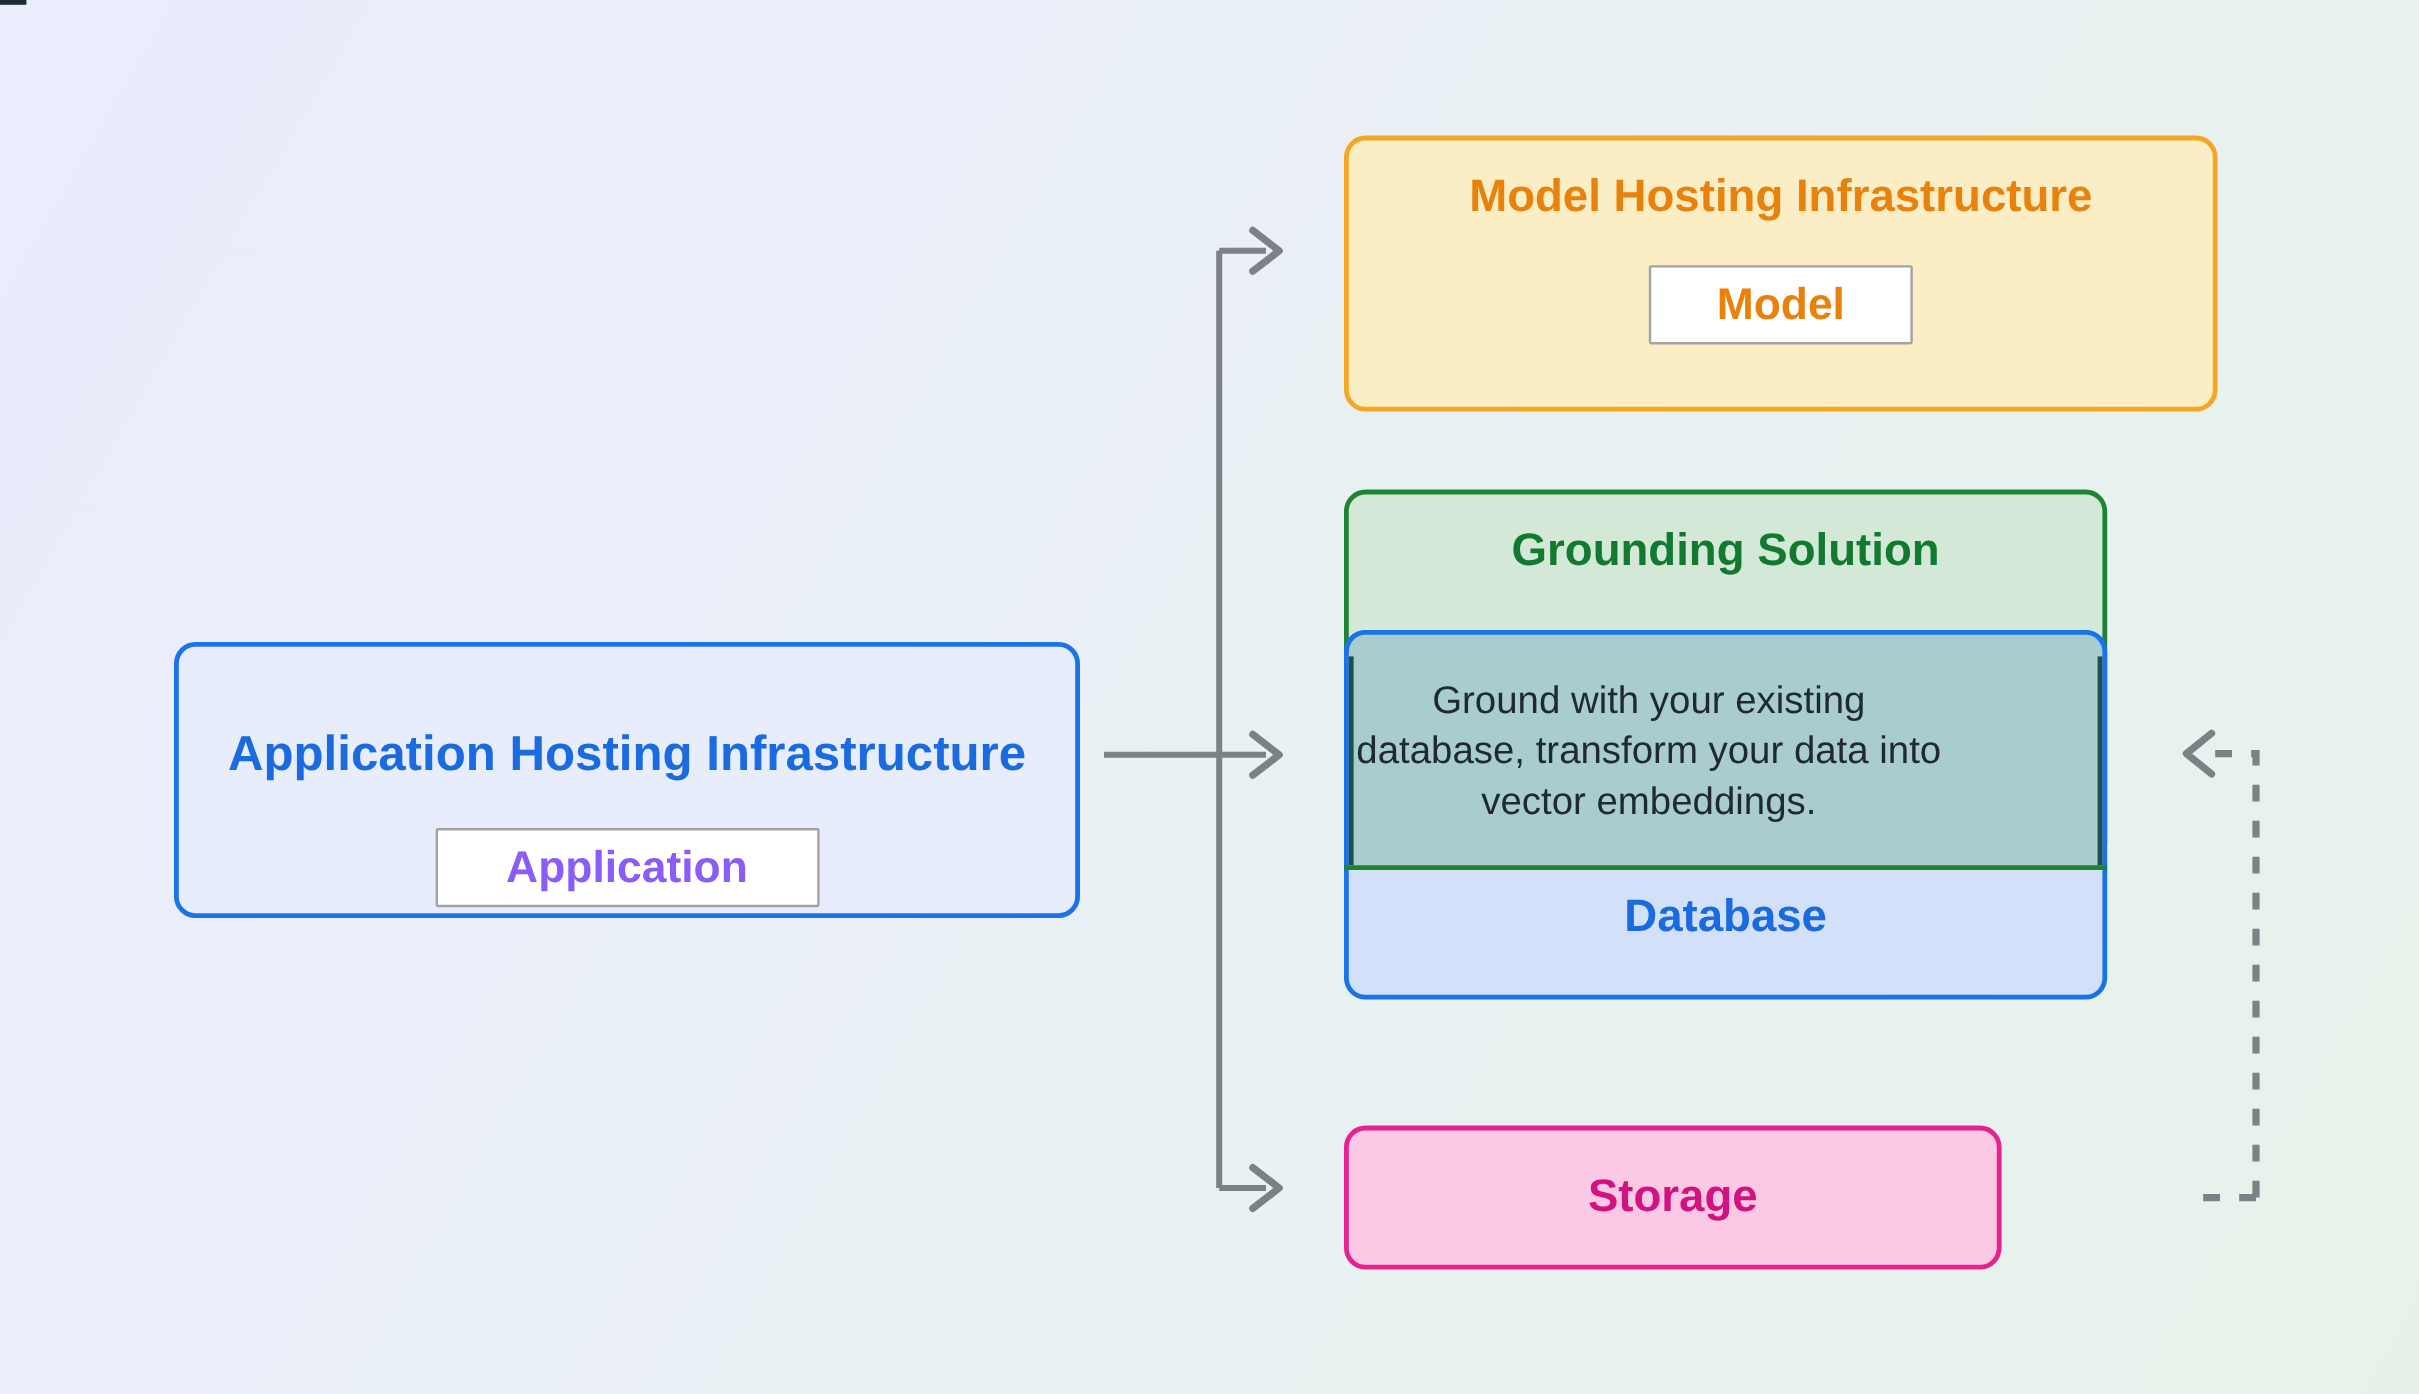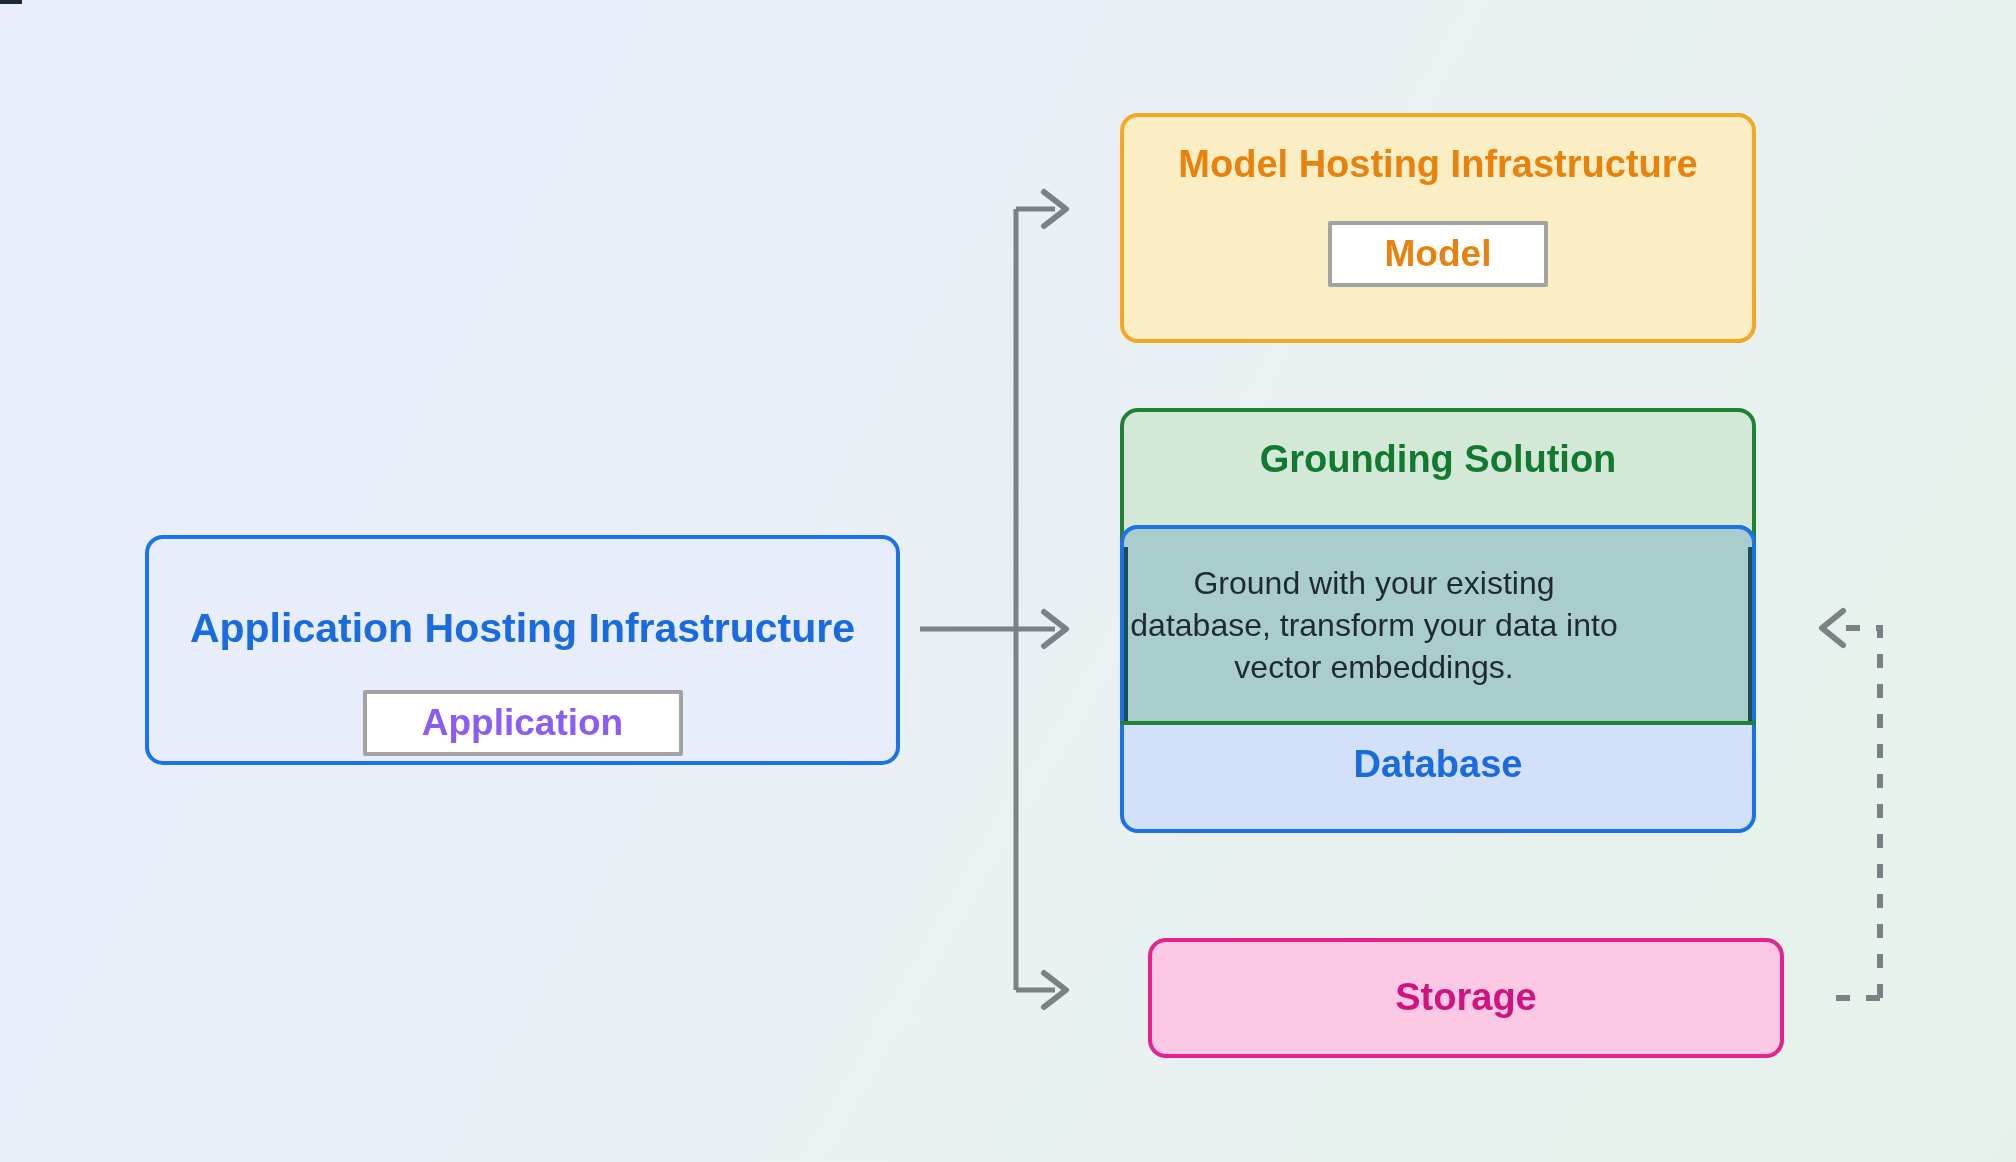--- a/index.html
+++ b/index.html
@@ -46,21 +46,21 @@
     font-weight: bold;
     text-align: center;
     line-height: 1.15;
     white-space: nowrap;
   }
 
   
   .chip {
     box-sizing: border-box;
     background: #ffffff;
-    border: 4px solid #a3a3a3;
+    border: 2px solid #a3a3a3;
     border-radius: 2px;
     display: flex;
     align-items: center;
     justify-content: center;
     font-weight: bold;
   }
 
   
   #app-host {
     left: 145px;
@@ -81,21 +81,21 @@
     height: 66px;
     margin-top: 38px;
     color: #8b5cf6;
     font-size: 37px;
   }
 
   
   #model-host {
     left: 1120px;
     top: 113px;
-    width: 636px;
+    width: 728px;
     height: 230px;
     background: #fceec4;
     border-color: #f5a623;
     border-width: 4px;
   }
   #model-host .node-title {
     color: #e8820c;
     font-size: 38px;
     margin-top: 26px;
   }
@@ -188,28 +188,27 @@
     text-align: center;
     color: #1f2933;
     font-size: 32px;
     line-height: 1.32;
   }
 
   
   #storage {
     left: 1120px;
     top: 938px;
-    width: 636px;
+    width: 548px;
     height: 120px;
     background: #fbc9e4;
     border-color: #e6228e;
     border-width: 4px;
     justify-content: center;
     z-index: 2;
-    margin-left: 28px;
   }
   #storage .node-title {
     color: #d2127f;
     font-size: 38px;
   }
 
   
   .svg-layer {
     position: absolute;
     left: 0;

